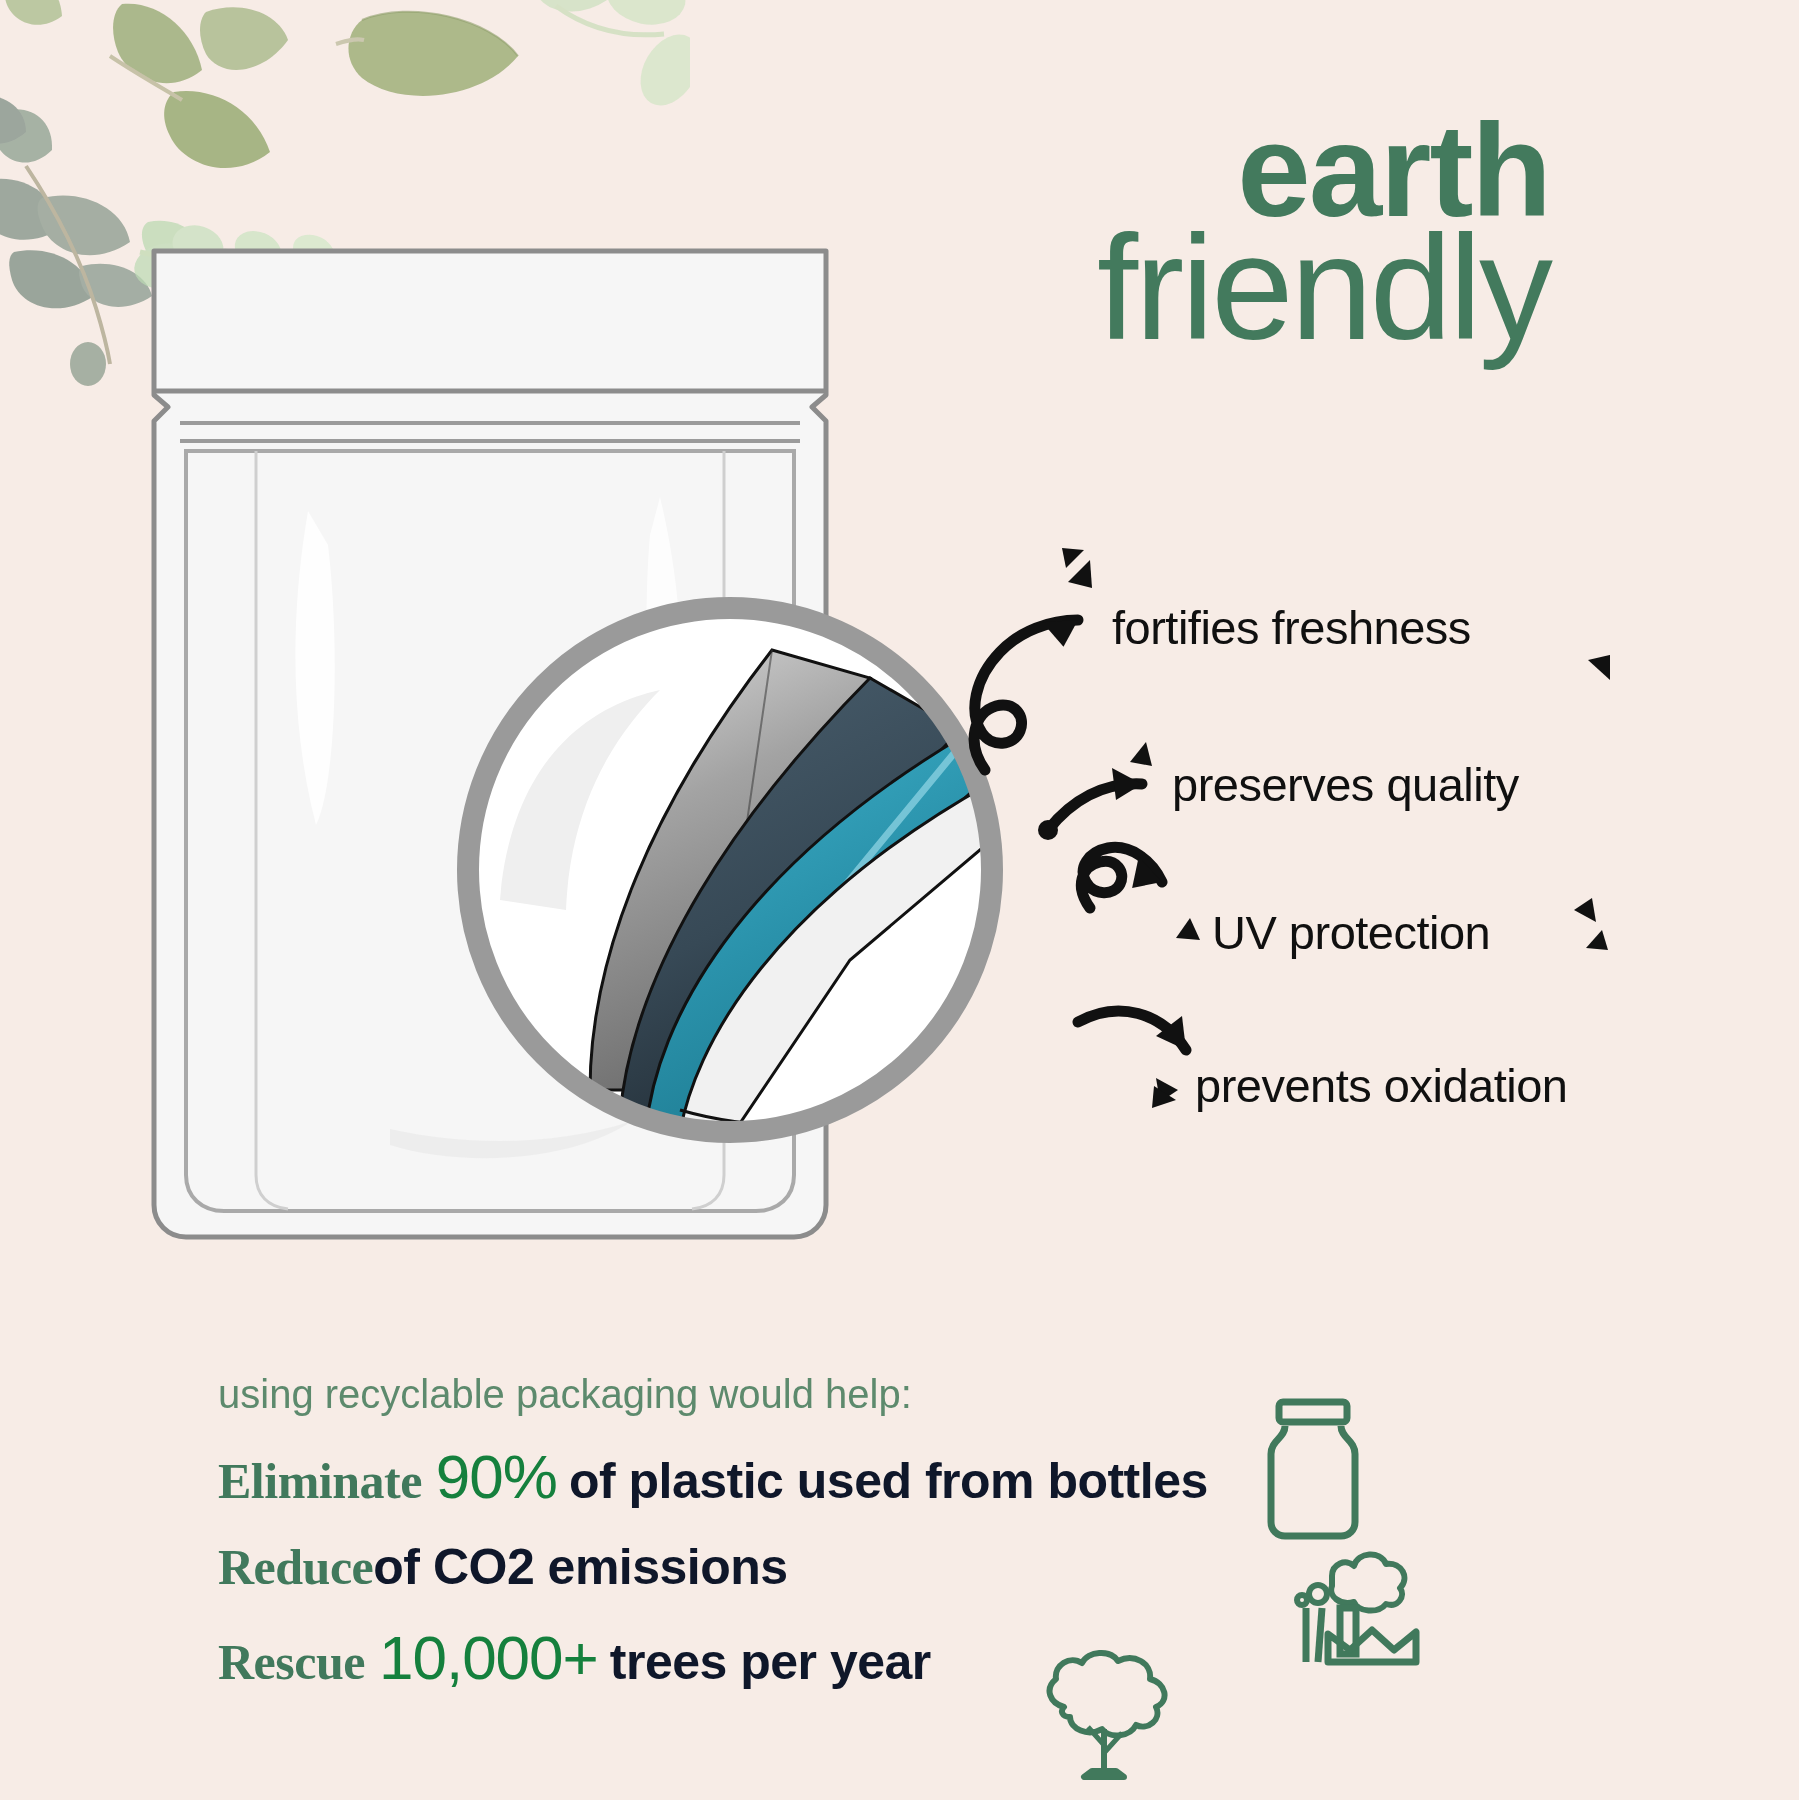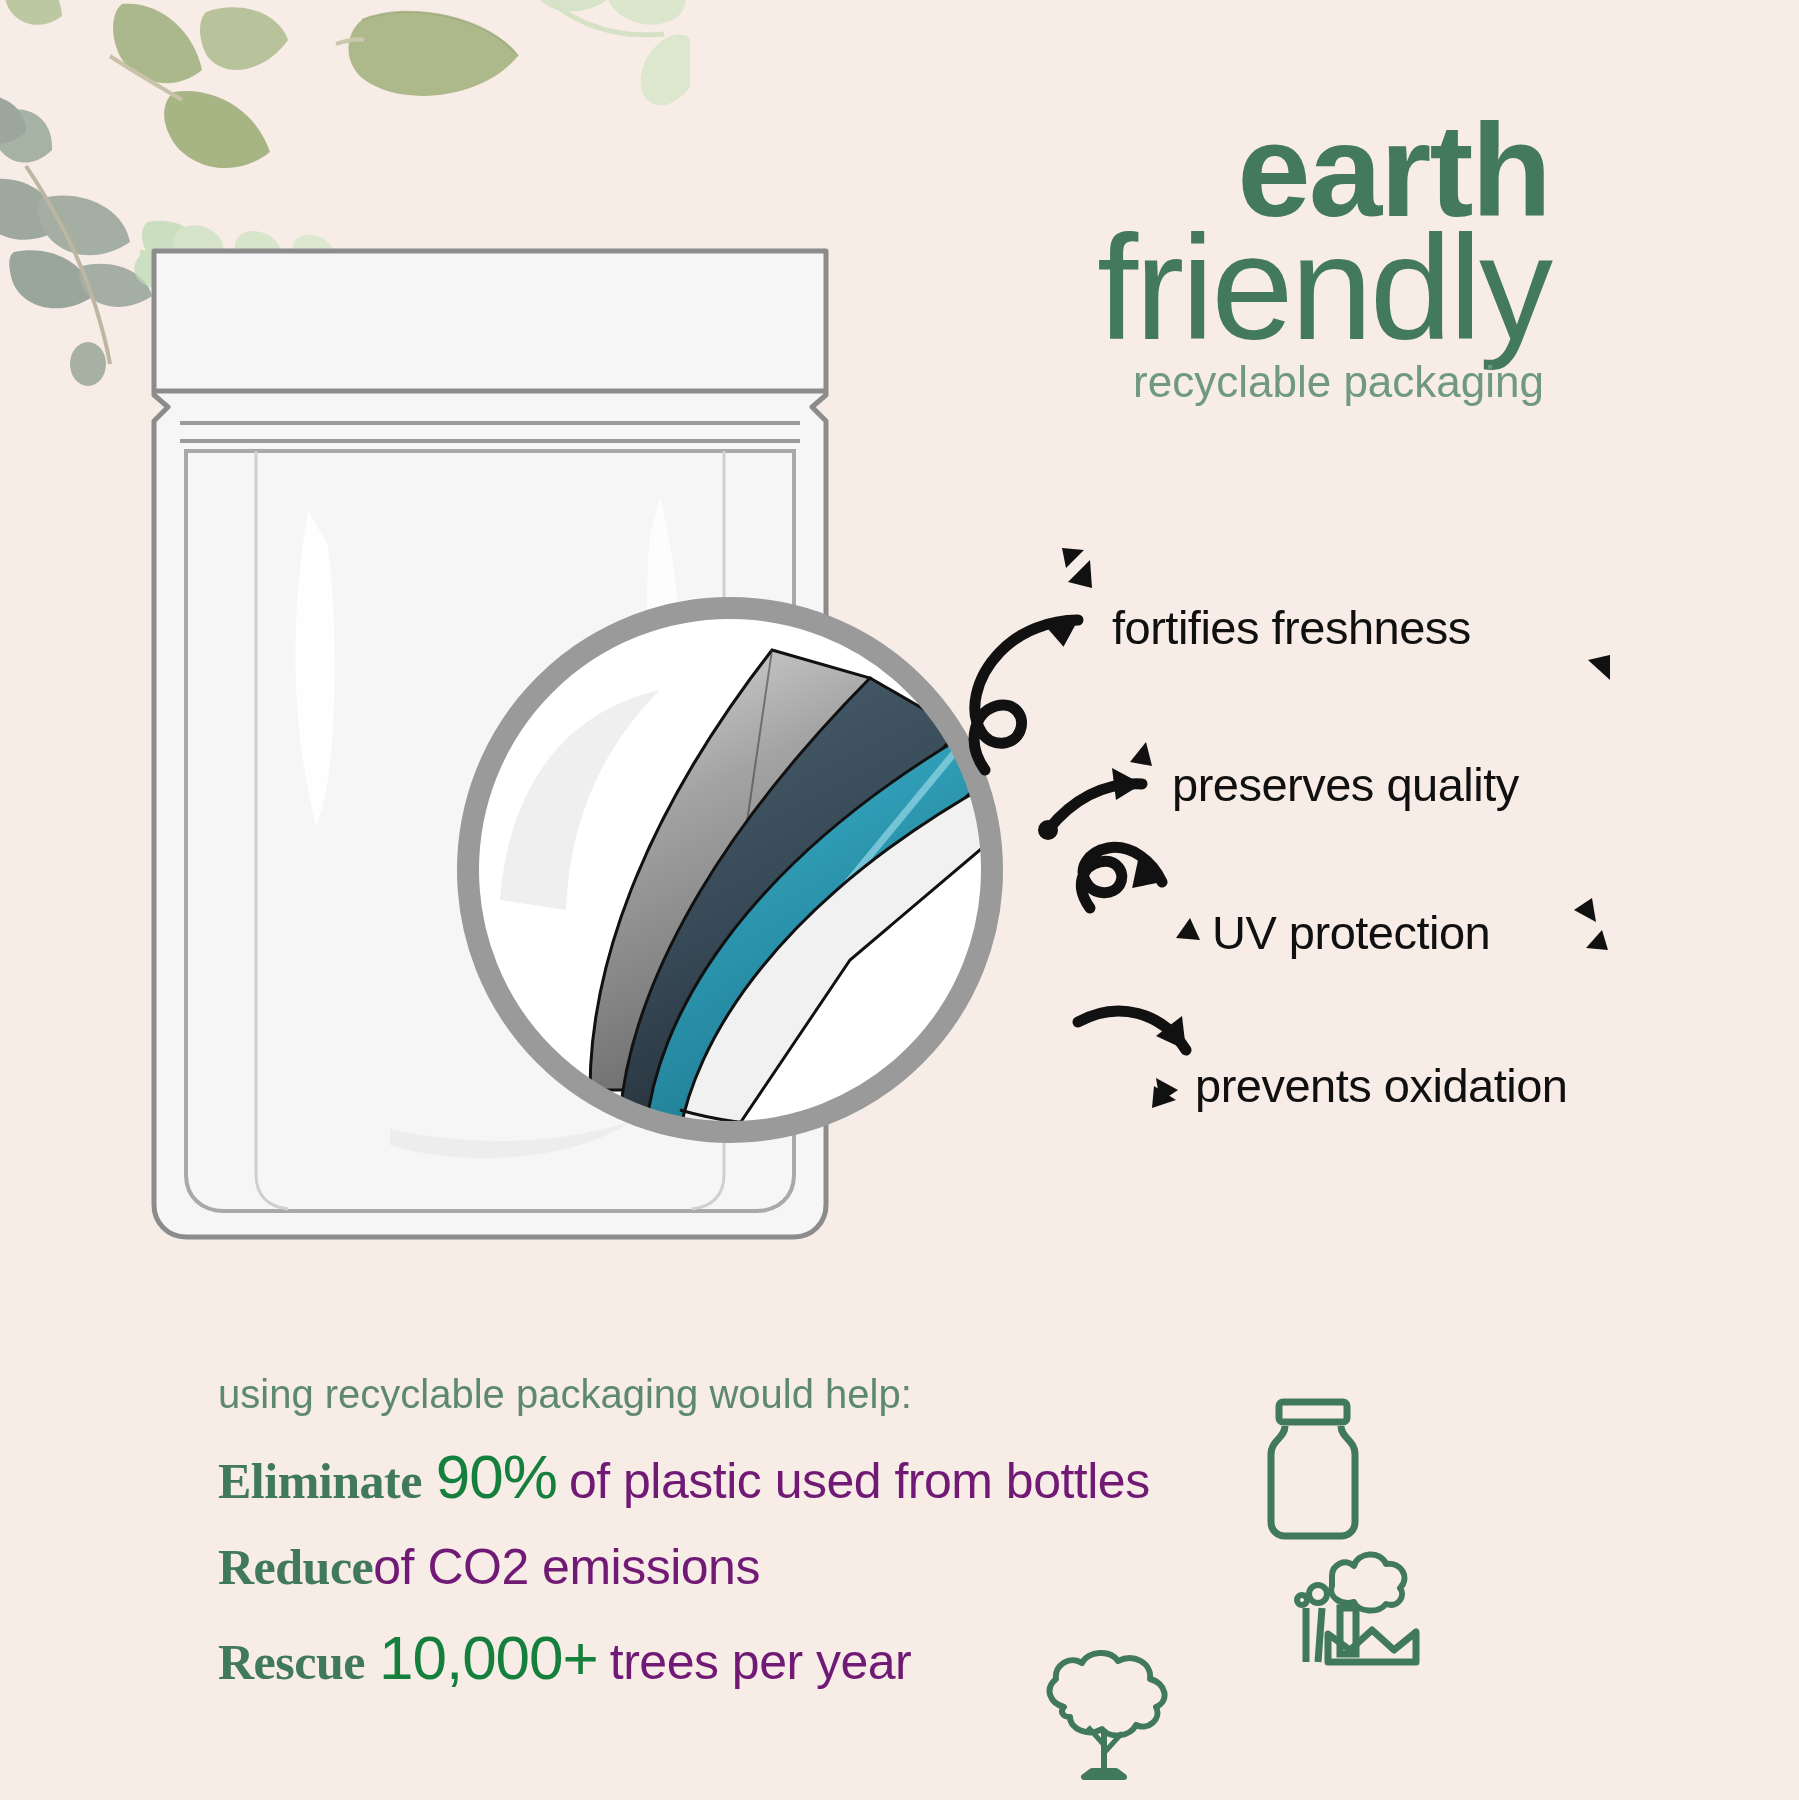--- a/index.html
+++ b/index.html
@@ -122,22 +122,22 @@
   }
   .stat-value {
     font-size: 62px;
     font-weight: 400;
     color: #15803d;
     letter-spacing: -1px;
     margin: 0 12px 0 14px;
   }
   .stat-tail {
     font-size: 50px;
-    font-weight: 400;
-    color: #701a75;
+    font-weight: 700;
+    color: #0f172a;
     letter-spacing: -0.5px;
   }
 
   
   .stat-icon {
     position: absolute;
     color: #41795c;
   }
   #icon-bottle { left: 1253px; top: 1396px; }
   #icon-factory { left: 1288px; top: 1538px; }
@@ -265,21 +265,20 @@
       <path d="M250 572 C330 592 430 586 520 552 L560 572 C470 616 340 622 250 596 Z" fill="#e9e9e9" stroke="#111" stroke-width="3"></path>
       <path d="M240 540 C330 566 440 560 540 520" fill="none" stroke="#111" stroke-width="3"></path>
     </g>
 
     <circle cx="290" cy="300" r="262" fill="none" stroke="#9a9a9a" stroke-width="22"></circle>
   </svg>
 
   <div id="headline">
     <span class="h-earth">earth</span>
     <span class="h-friendly">friendly</span>
-    <span class="h-sub">recyclable packaging</span>
   </div>
 
   <div class="feature" id="feat-0">fortifies freshness</div>
   <div class="feature" id="feat-1">preserves quality</div>
   <div class="feature" id="feat-3">prevents oxidation</div>
   <div class="feature" id="feat-2">UV protection</div>
 
   <svg id="callout-svg" viewBox="0 0 1799 1800" xmlns="http://www.w3.org/2000/svg">
 
     <g>

